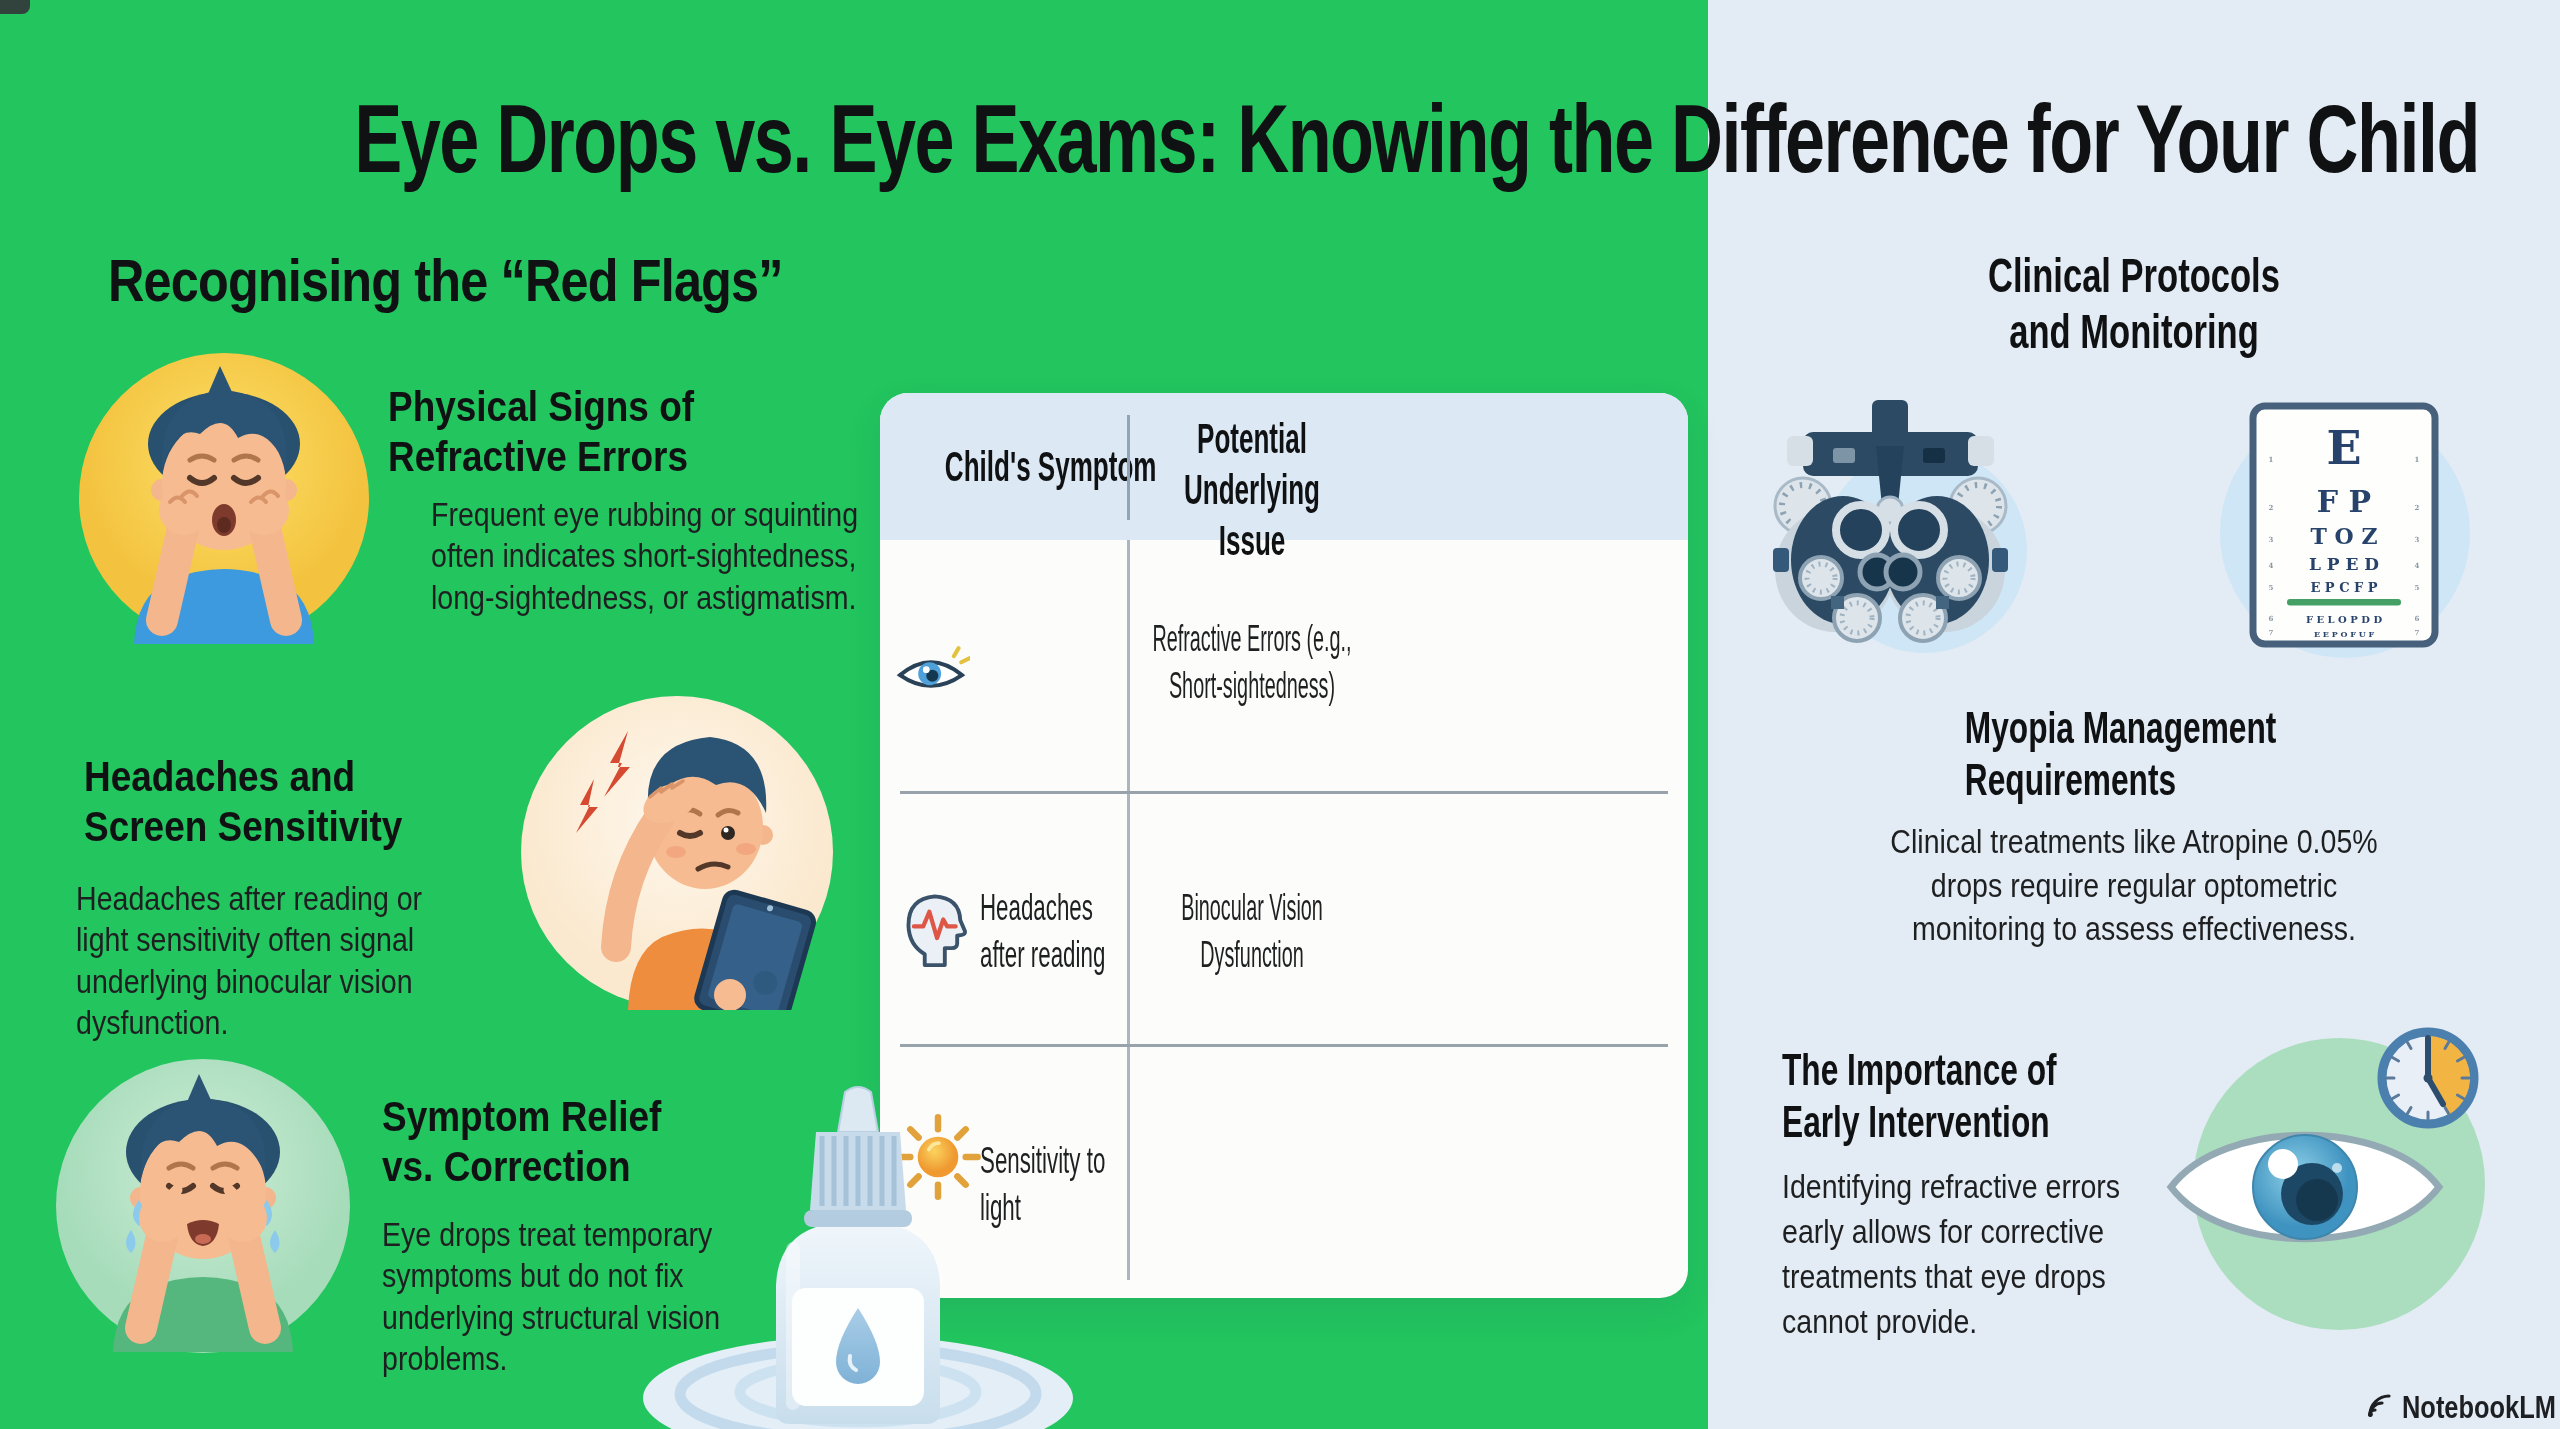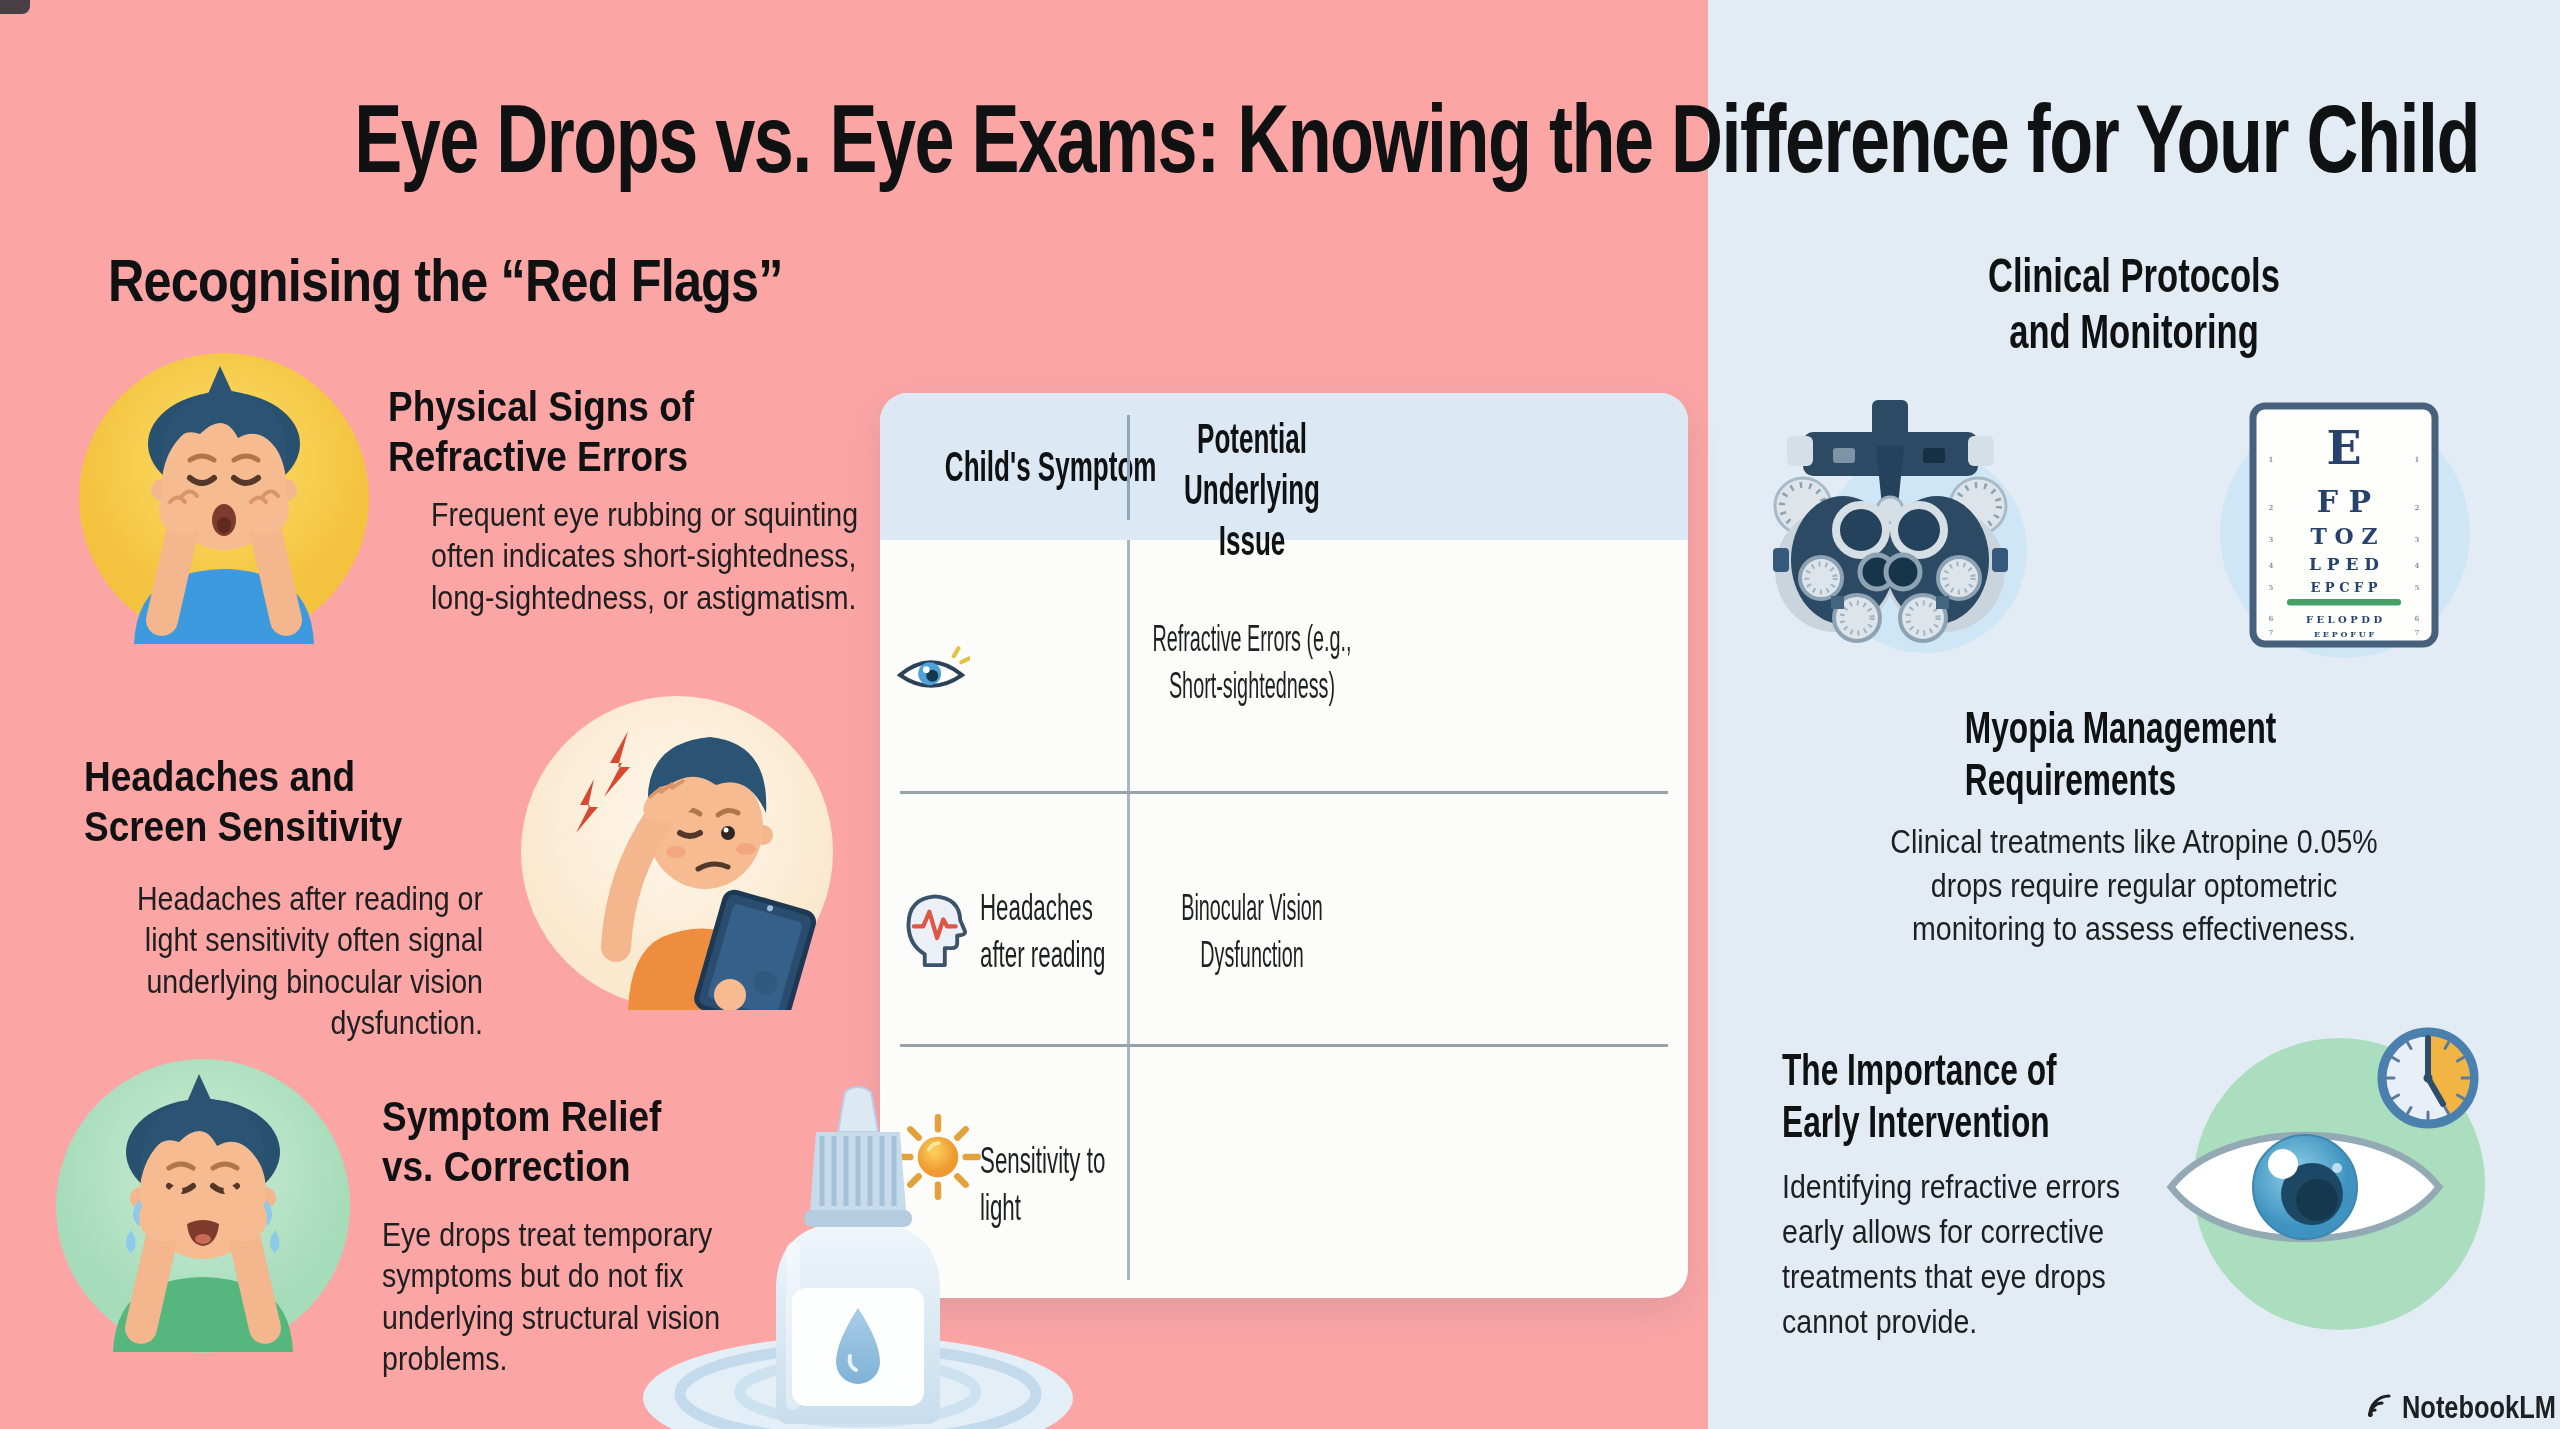--- a/index.html
+++ b/index.html
@@ -1,16 +1,16 @@
 <!DOCTYPE html>
 <html><head>
 <meta charset="utf-8">
 <style>
   html,body{margin:0;padding:0;}
-  .stage{position:relative;width:2560px;height:1429px;background:#fca5a5;overflow:hidden;
+  .stage{position:relative;width:2560px;height:1429px;background:#22c55e;overflow:hidden;
          font-family:"Liberation Sans",sans-serif;color:#141414;}
   .abs{position:absolute;}
   .sq{display:inline-block;transform:scaleX(var(--sx,1));white-space:normal;}
   .sq.l{transform-origin:0 50%;}
   .sq.c{transform-origin:50% 50%;}
   .nw{white-space:nowrap;}
   .hd{font-weight:bold;color:#101113;}
   .bd{color:#1e1f21;}
   .right-panel{position:absolute;left:1708px;top:0;width:852px;height:1429px;background:#e3ecf4;}
   .card{position:absolute;left:880px;top:393px;width:808px;height:905px;background:#fcfcfa;
@@ -71,21 +71,21 @@
   <div class="abs" style="left:388px;top:382px;">
     <span class="sq l hd" style="--sx:.88;width:430px;font-size:42px;line-height:1.2;">Physical Signs of Refractive Errors</span>
   </div>
   <div class="abs" style="left:388px;top:494px;margin-left:43px;">
     <span class="sq l bd" style="--sx:.84;width:530px;font-size:34px;line-height:1.22;">Frequent eye rubbing or squinting often indicates short-sightedness, long-sightedness, or astigmatism.</span>
   </div>
 
   <div class="abs" style="left:84px;top:752px;">
     <span class="sq l hd" style="--sx:.88;width:400px;font-size:42px;line-height:1.2;">Headaches and Screen Sensitivity</span>
   </div>
-  <div class="abs" style="left:84px;top:878px;text-align:right;">
+  <div class="abs" style="left:76px;top:878px;">
     <span class="sq l bd" style="--sx:.84;width:475px;font-size:34px;line-height:1.22;">Headaches after reading or light sensitivity often signal underlying binocular vision dysfunction.</span>
   </div>
   <div class="abs" style="left:520px;top:695px;width:315px;height:315px;">
     <svg width="315" height="315" viewBox="0 0 315 315">
       <defs>
           <radialGradient id="gy2" cx="50%" cy="40%">
             <stop offset="0%" stop-color="#fef7ec"></stop>
             <stop offset="100%" stop-color="#fbe9cf"></stop>
           </radialGradient>
         </defs>

